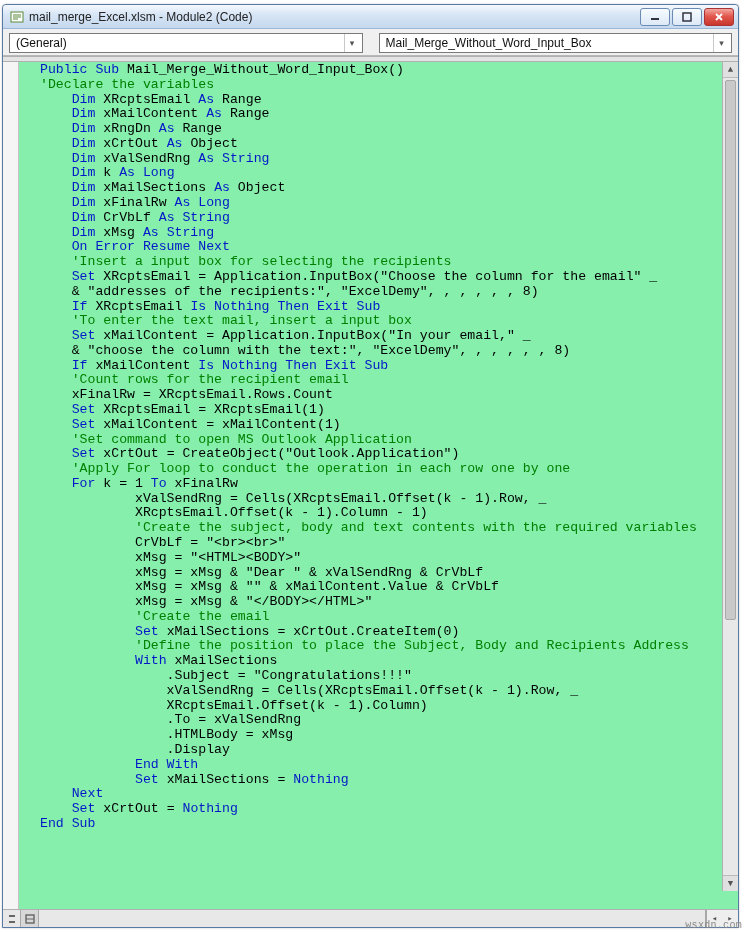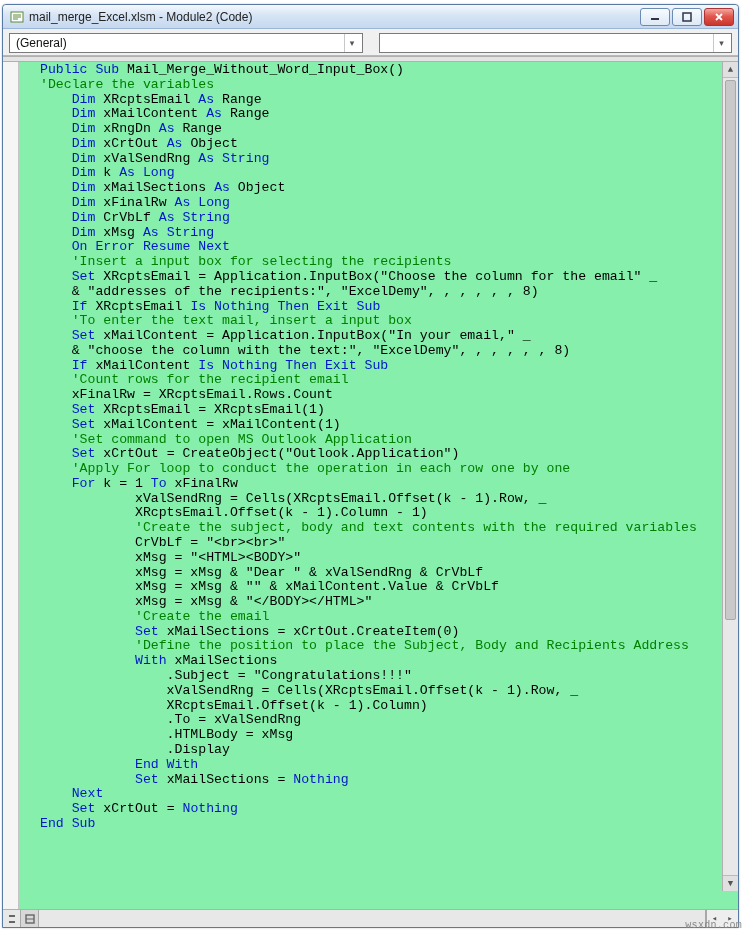--- a/index.html
+++ b/index.html
@@ -187,20 +187,21 @@
       </div>
     </div>
   </div>
 
   <div class="dropdown-row">
     <div class="combo">
       <span>(General)</span>
       <span class="arrow">▾</span>
     </div>
     <div class="combo">
+      <span>Mail_Merge_Without_Word_Input_Box</span>
       <span class="arrow">▾</span>
     </div>
   </div>
 
   <div class="divider-bar"></div>
 
   <div class="code-area-wrap">
     <div class="code-area-border"></div>
     <div class="code-area">
       <pre class="code" id="code-pre"><span class="kw">Public Sub</span><span> Mail_Merge_Without_Word_Input_Box()</span>

